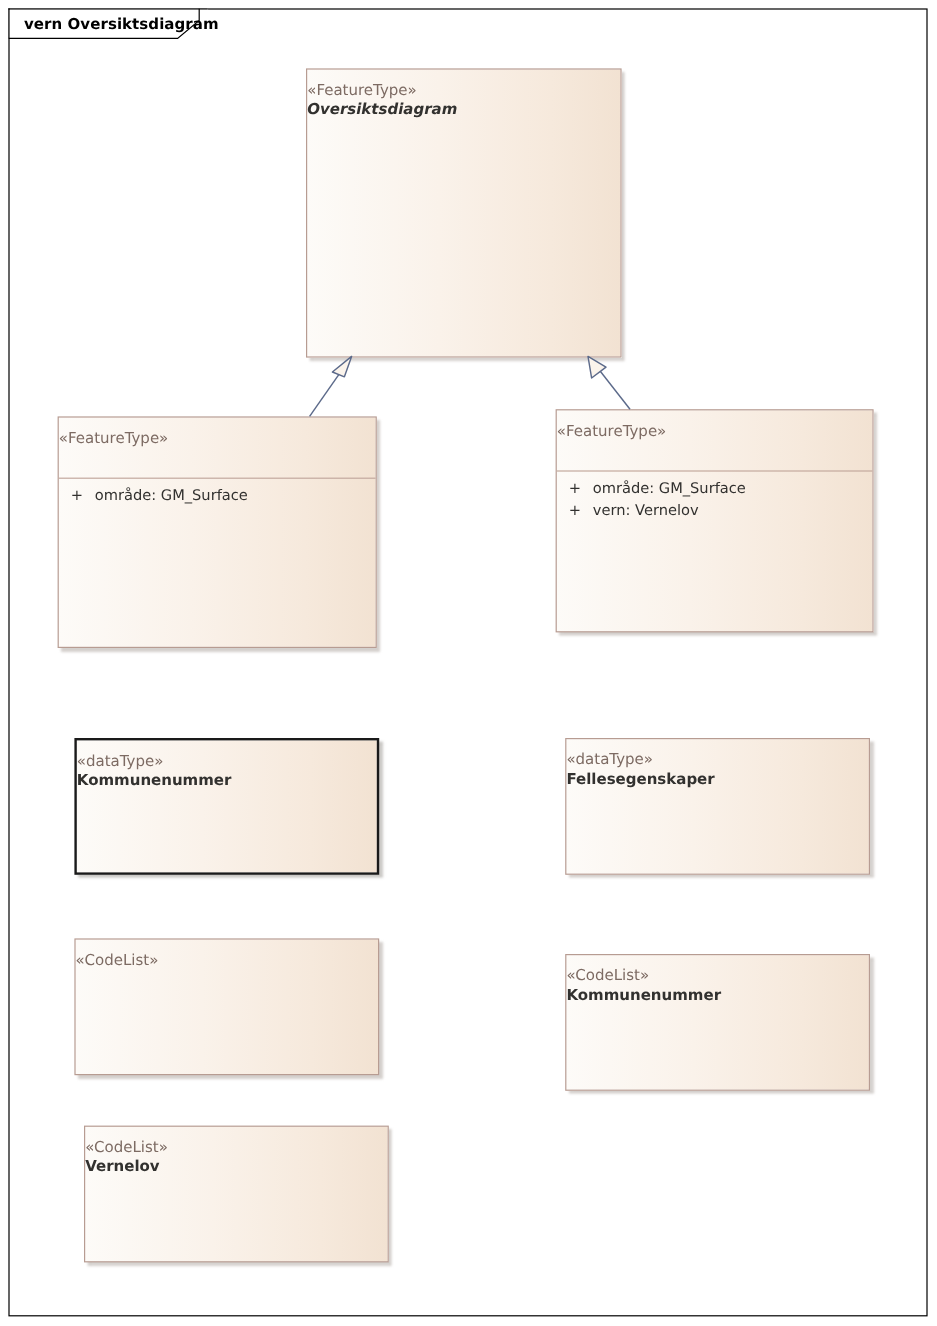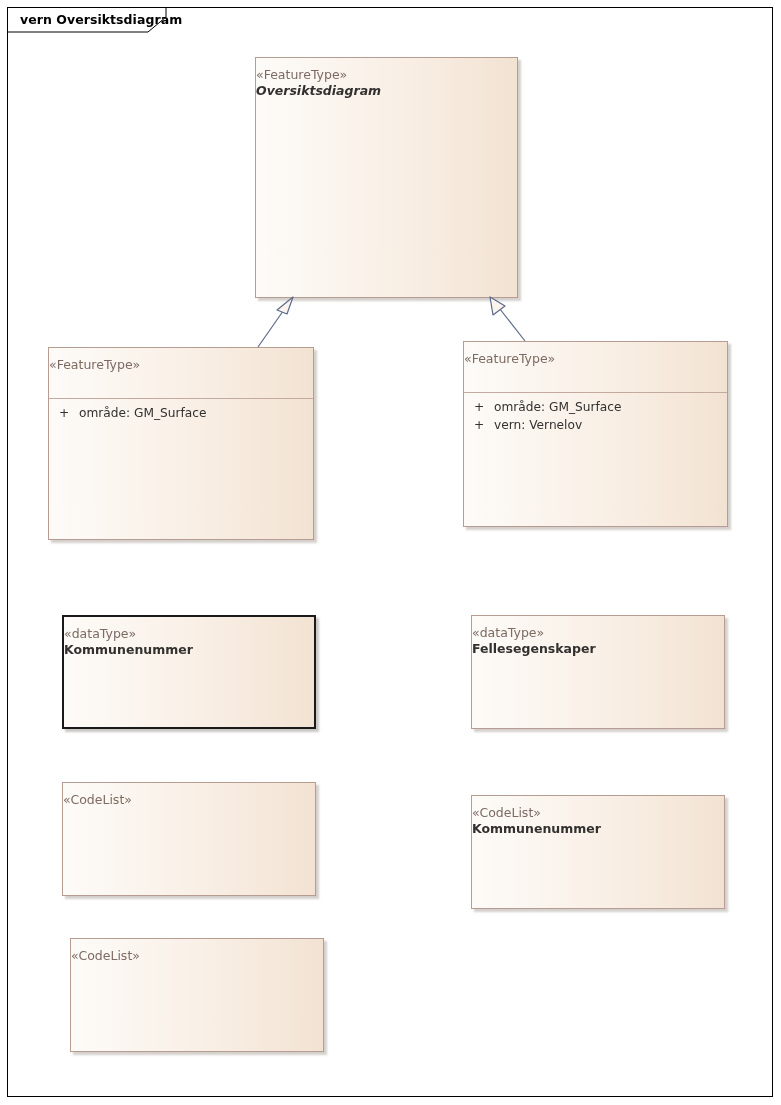--- a/index.html
+++ b/index.html
@@ -214,20 +214,21 @@
       </div>
       <div class="uml-box" style="left: 471px; top: 795px; width: 254px; height: 114px;">
         <div class="box-header">
           <span class="stereotype">«CodeList»</span>
           <span class="class-name">Kommunenummer</span>
         </div>
       </div>
       <div class="uml-box" style="left: 70px; top: 938px; width: 254px; height: 114px;">
         <div class="box-header">
           <span class="stereotype">«CodeList»</span>
+          <span class="class-name">Vernelov</span>
         </div>
       </div>
     </div>
 
   <svg id="connectors">
     <g>
       <line x1="258" y1="347" x2="288" y2="304" stroke="#5c6a8a" stroke-width="1.2"></line>
       <polygon points="293,297 277,310 287,314" fill="#fbf4ec" stroke="#5c6a8a" stroke-width="1.2" stroke-linejoin="round"></polygon>
     </g>
     <g>

